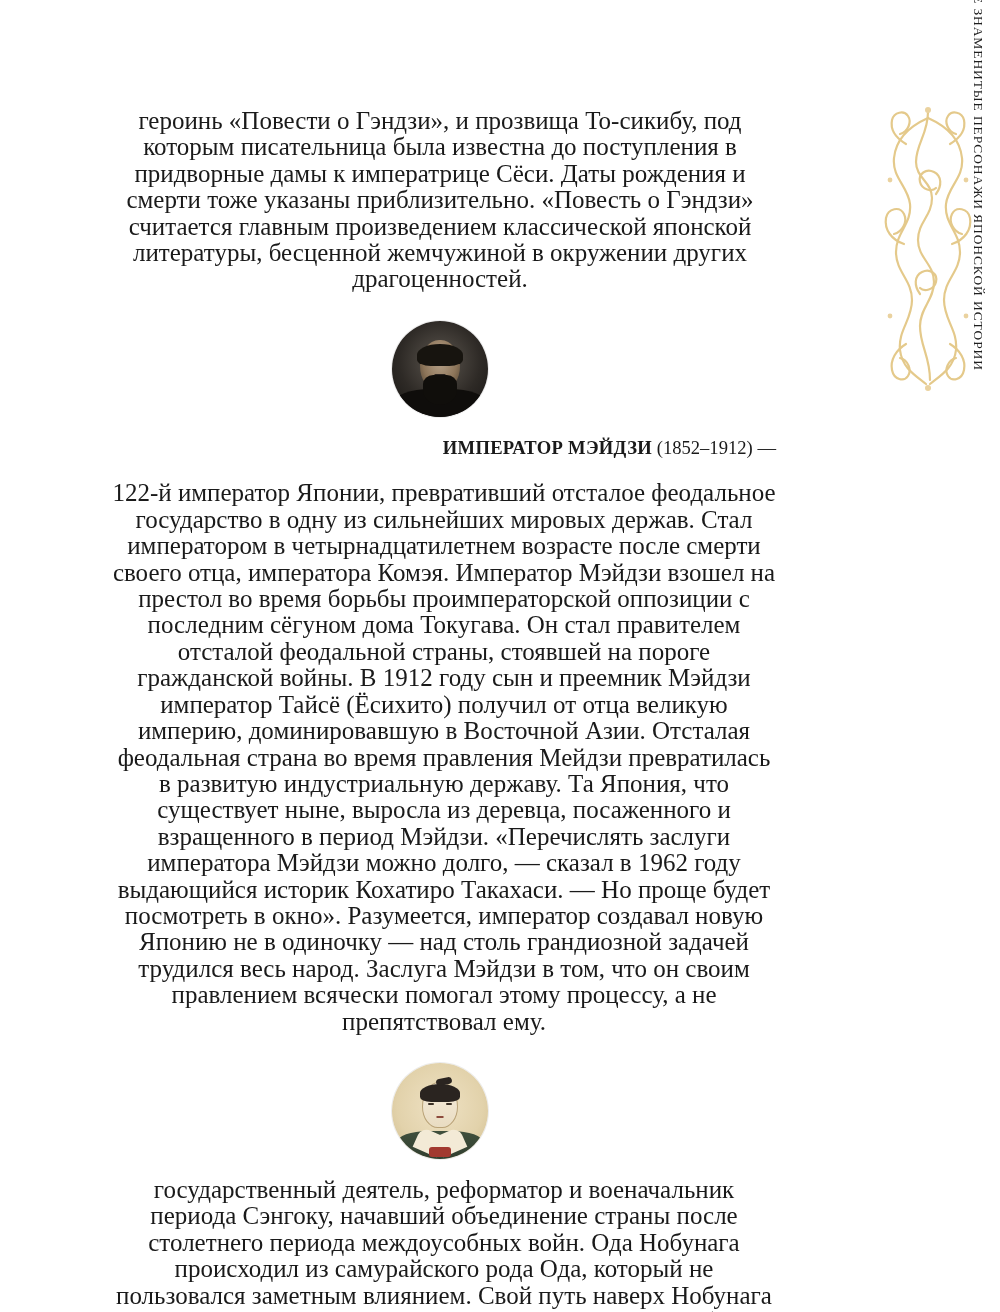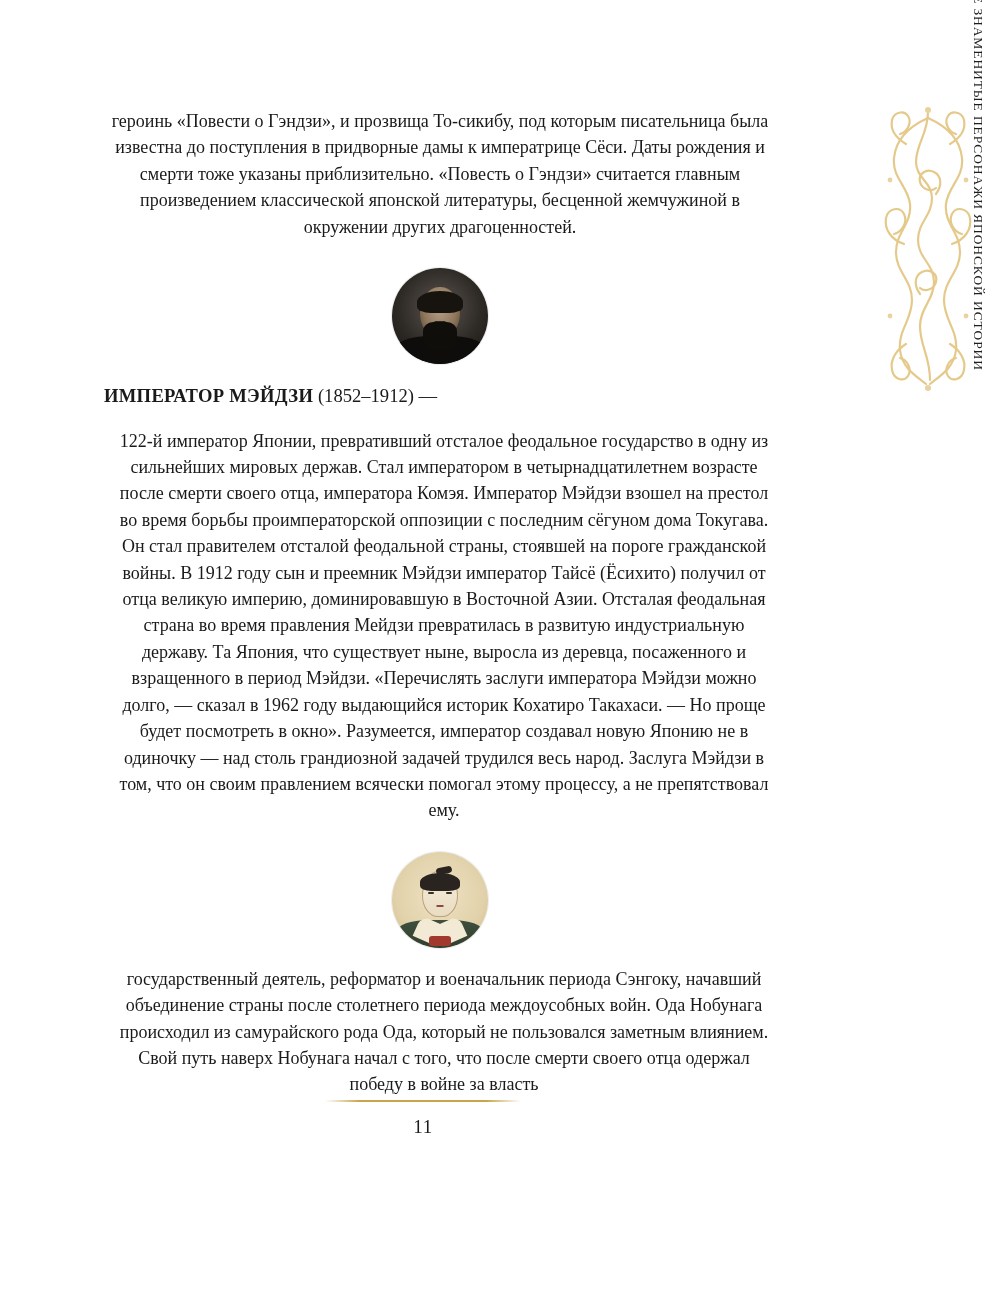--- a/index.html
+++ b/index.html
@@ -58,21 +58,21 @@
 
   
   .content {
     position: absolute;
     left: 104px;
     top: 108px;
     width: 672px;
   }
   p.body {
     margin: 0;
-    font-size: 18px;
+    font-size: 25px;
     line-height: 26.4px;
     text-align: center;
     text-indent: 0;
   }
   p.body.just {
     text-align: center;
     margin-left: 8px;
   }
 
   
@@ -245,21 +245,21 @@
     height: 10px;
     transform: translateX(-50%);
     background: #a2392f;
     border-radius: 3px;
   }
 
   
   .entry-head {
     font-size: 18.6px;
     line-height: 26.4px;
-    text-align: left;
+    text-align: right;
   }
   .entry-name {
     font-weight: bold;
     letter-spacing: 0.3px;
   }
 
   
   .footer {
     position: absolute;
     left: 0;
@@ -341,18 +341,14 @@
         <div class="eye l"></div>
         <div class="eye r"></div>
         <div class="mouth"></div>
       </div>
     </div>
 
     <p class="body just">государственный деятель, реформатор и военачальник периода Сэнгоку, начавший объединение страны после столетнего периода междоусобных войн. Ода Нобунага происходил из самурайского рода Ода, который не пользовался заметным влиянием. Свой путь наверх Нобунага начал с того, что после смерти своего отца одержал победу в войне за власть</p>
 
   </div>
 
-  <div class="footer">
-    <div class="footer-rule"></div>
-    <div class="page-number">11</div>
-  </div>
 
 </div>
 
 </body></html>

